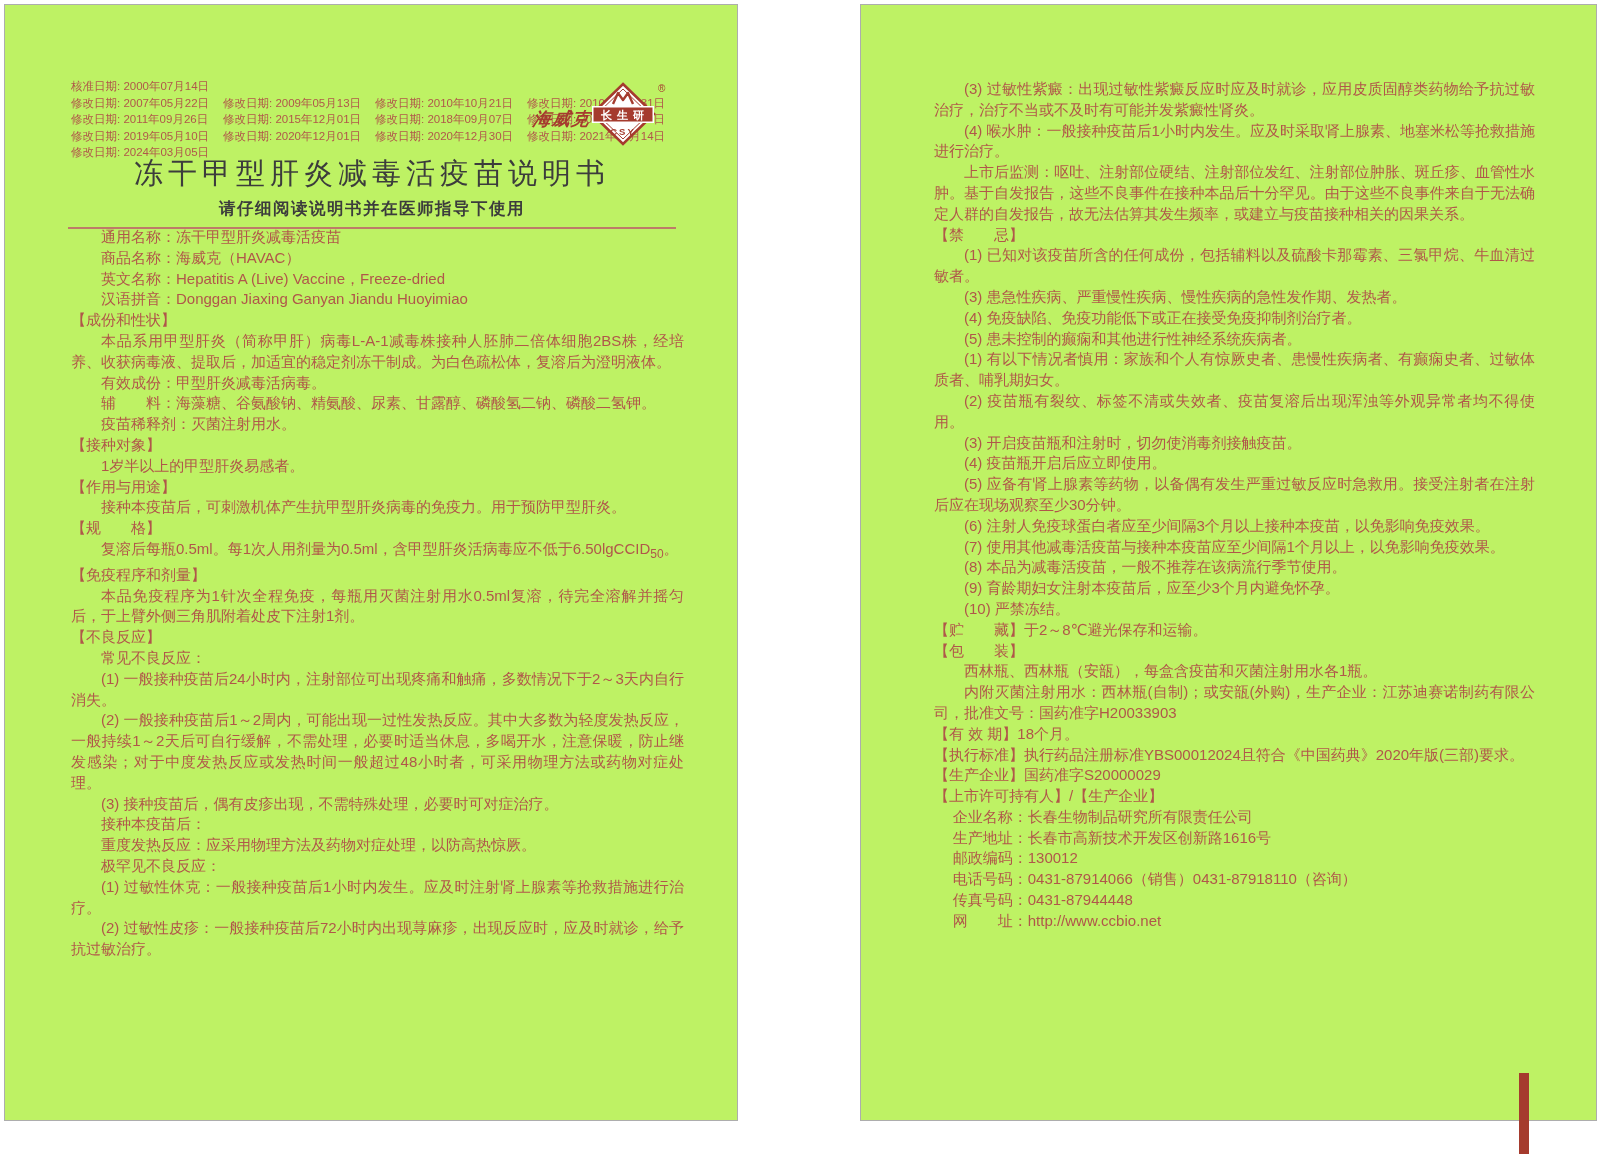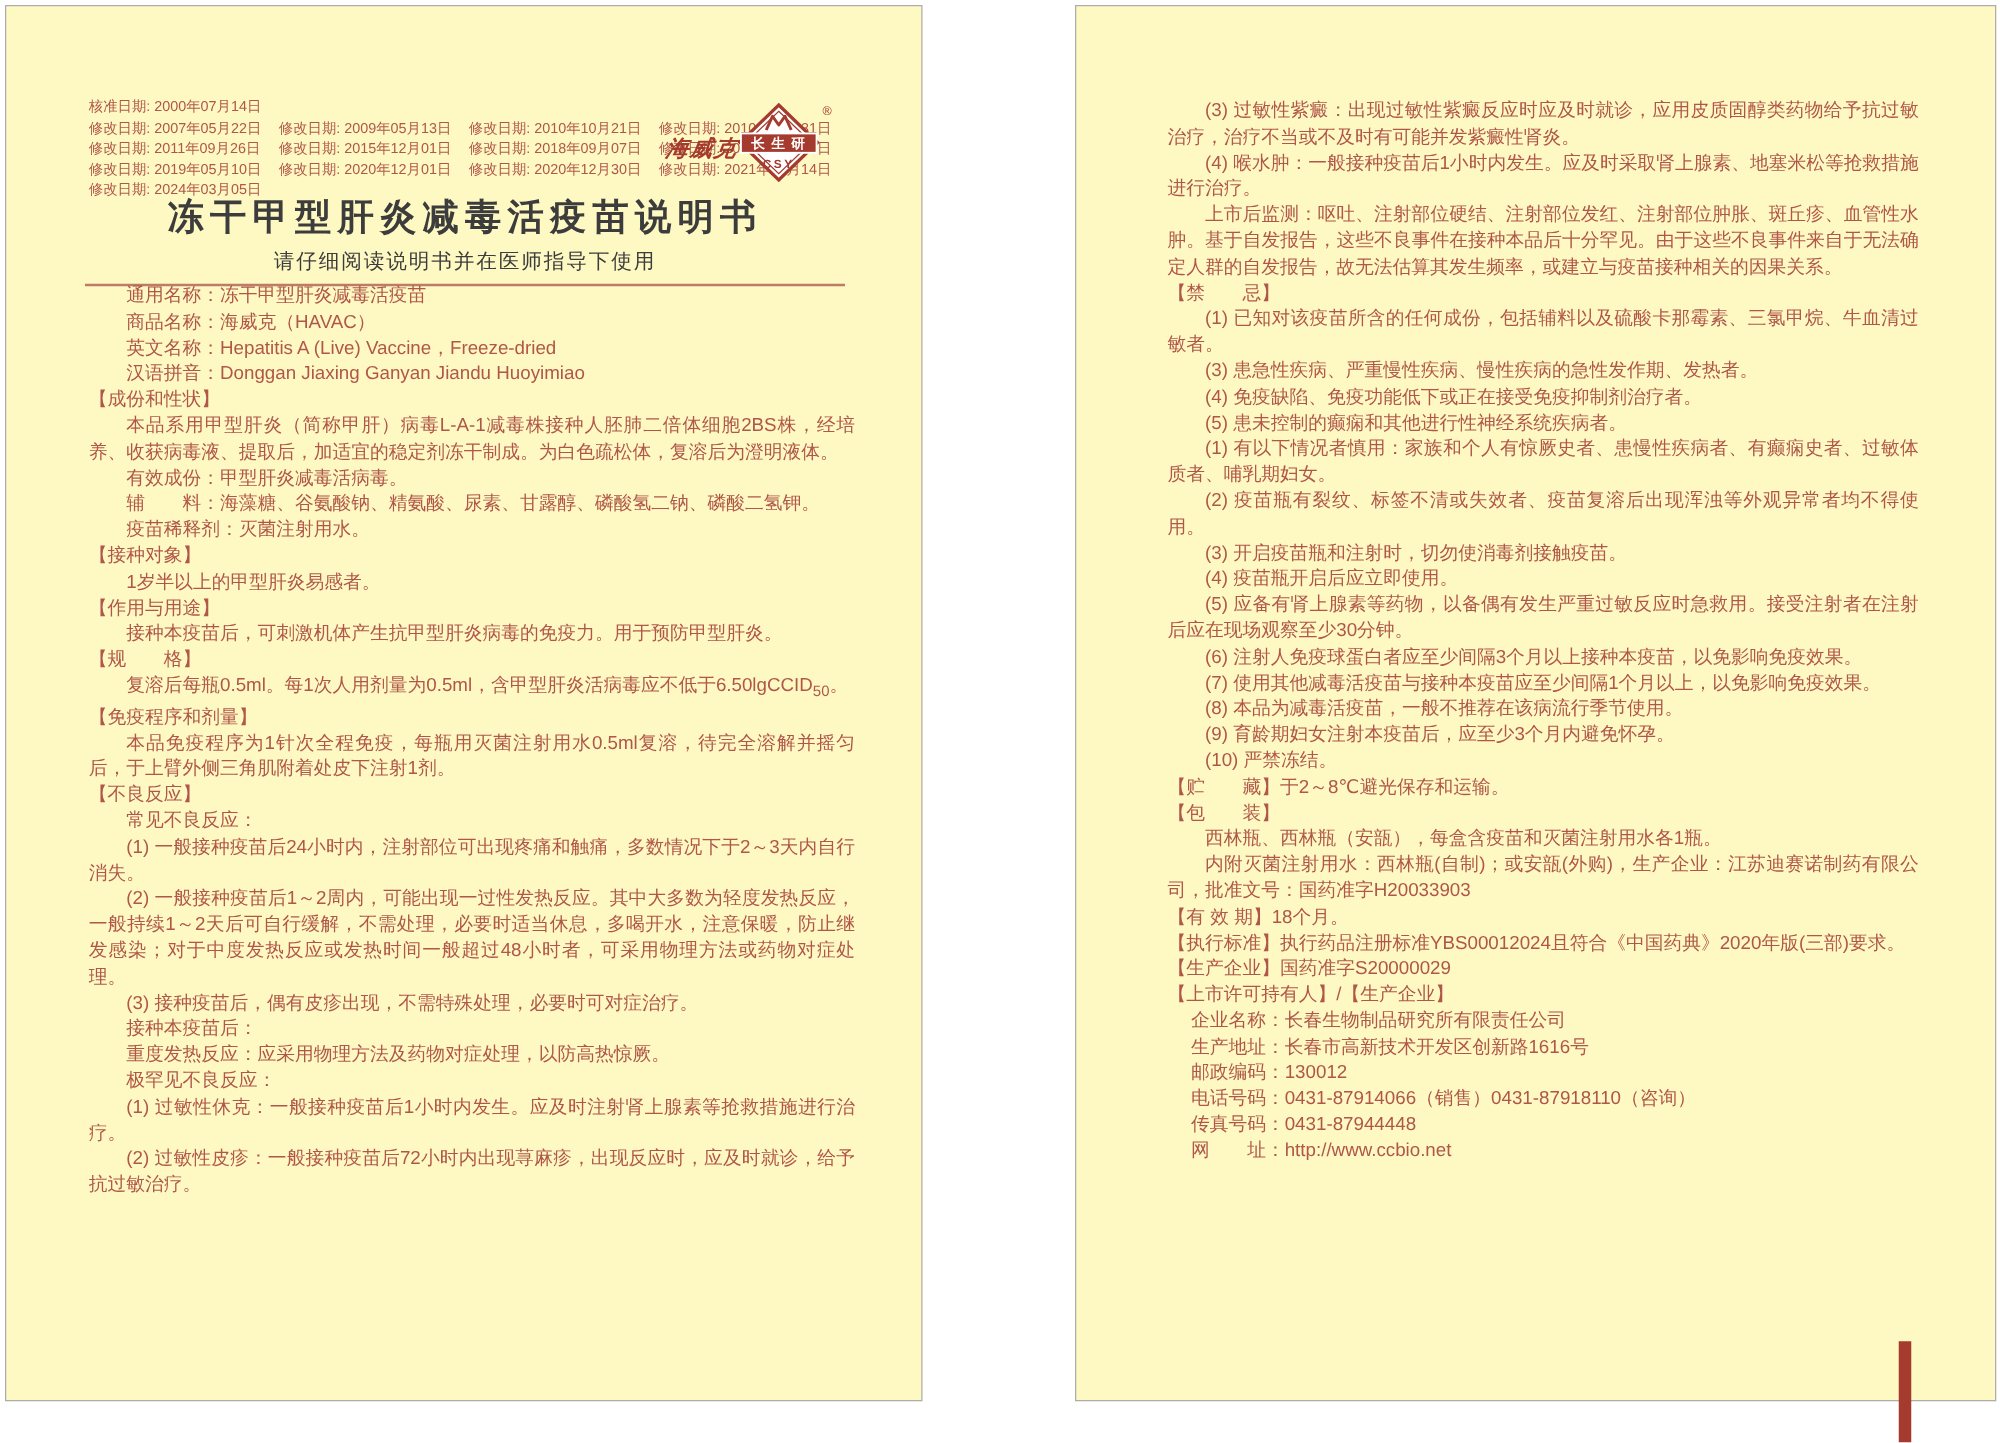--- a/index.html
+++ b/index.html
@@ -3,21 +3,21 @@
 <meta charset="utf-8">
 <style>
   * { margin:0; padding:0; box-sizing:border-box; }
   html,body { background:#ffffff; }
   body {
     width:1600px; height:1154px; position:relative;
     font-family:"Liberation Sans","DejaVu Sans",sans-serif;
   }
   .page {
     position:absolute; top:4px; height:1117px;
-    background:#fef9c3; border:1px solid #adadad;
+    background:#bef264; border:1px solid #adadad;
   }
   .page--left  { left:4px;   width:734px; }
   .page--right { left:860px; width:737px; }
 
   
   .dates {
     position:absolute; left:66px; top:73px; width:620px;
     font-size:11.5px; line-height:16.6px; color:#b0574a; white-space:nowrap;
   }
   .dates .cell { display:inline-block; width:152px; }
@@ -28,22 +28,22 @@
     color:#a53b2e; font-size:18px; font-weight:700; font-style:italic;
     letter-spacing:1px; transform:skewX(-8deg);
   }
   .csy-logo { position:absolute; left:585px; top:77px; }
 
   
   .titleblock {
     position:absolute; left:37px; top:149px; width:660px;
     text-align:center; color:#3c3c3c;
   }
-  .doc-title    { font-size:29px;  font-weight:700; letter-spacing:5px; }
-  .doc-subtitle { font-size:16.5px; font-weight:400; letter-spacing:1.5px; margin-top:4px; }
+  .doc-title    { font-size:29px;  font-weight:400; letter-spacing:5px; }
+  .doc-subtitle { font-size:16.5px; font-weight:700; letter-spacing:1.5px; margin-top:4px; }
   .title-rule   { border:none; border-top:2px solid #bd7c68; margin:7px 26px 0 26px; }
 
   
   .doc-col {
     position:absolute;
     color:#b0574a; font-size:15px; line-height:20.8px;
     text-align:justify;
   }
   .col-1 { left:66px; top:222px; width:613px; }
   .col-2 { left:73px; top:74px;  width:601px; }

